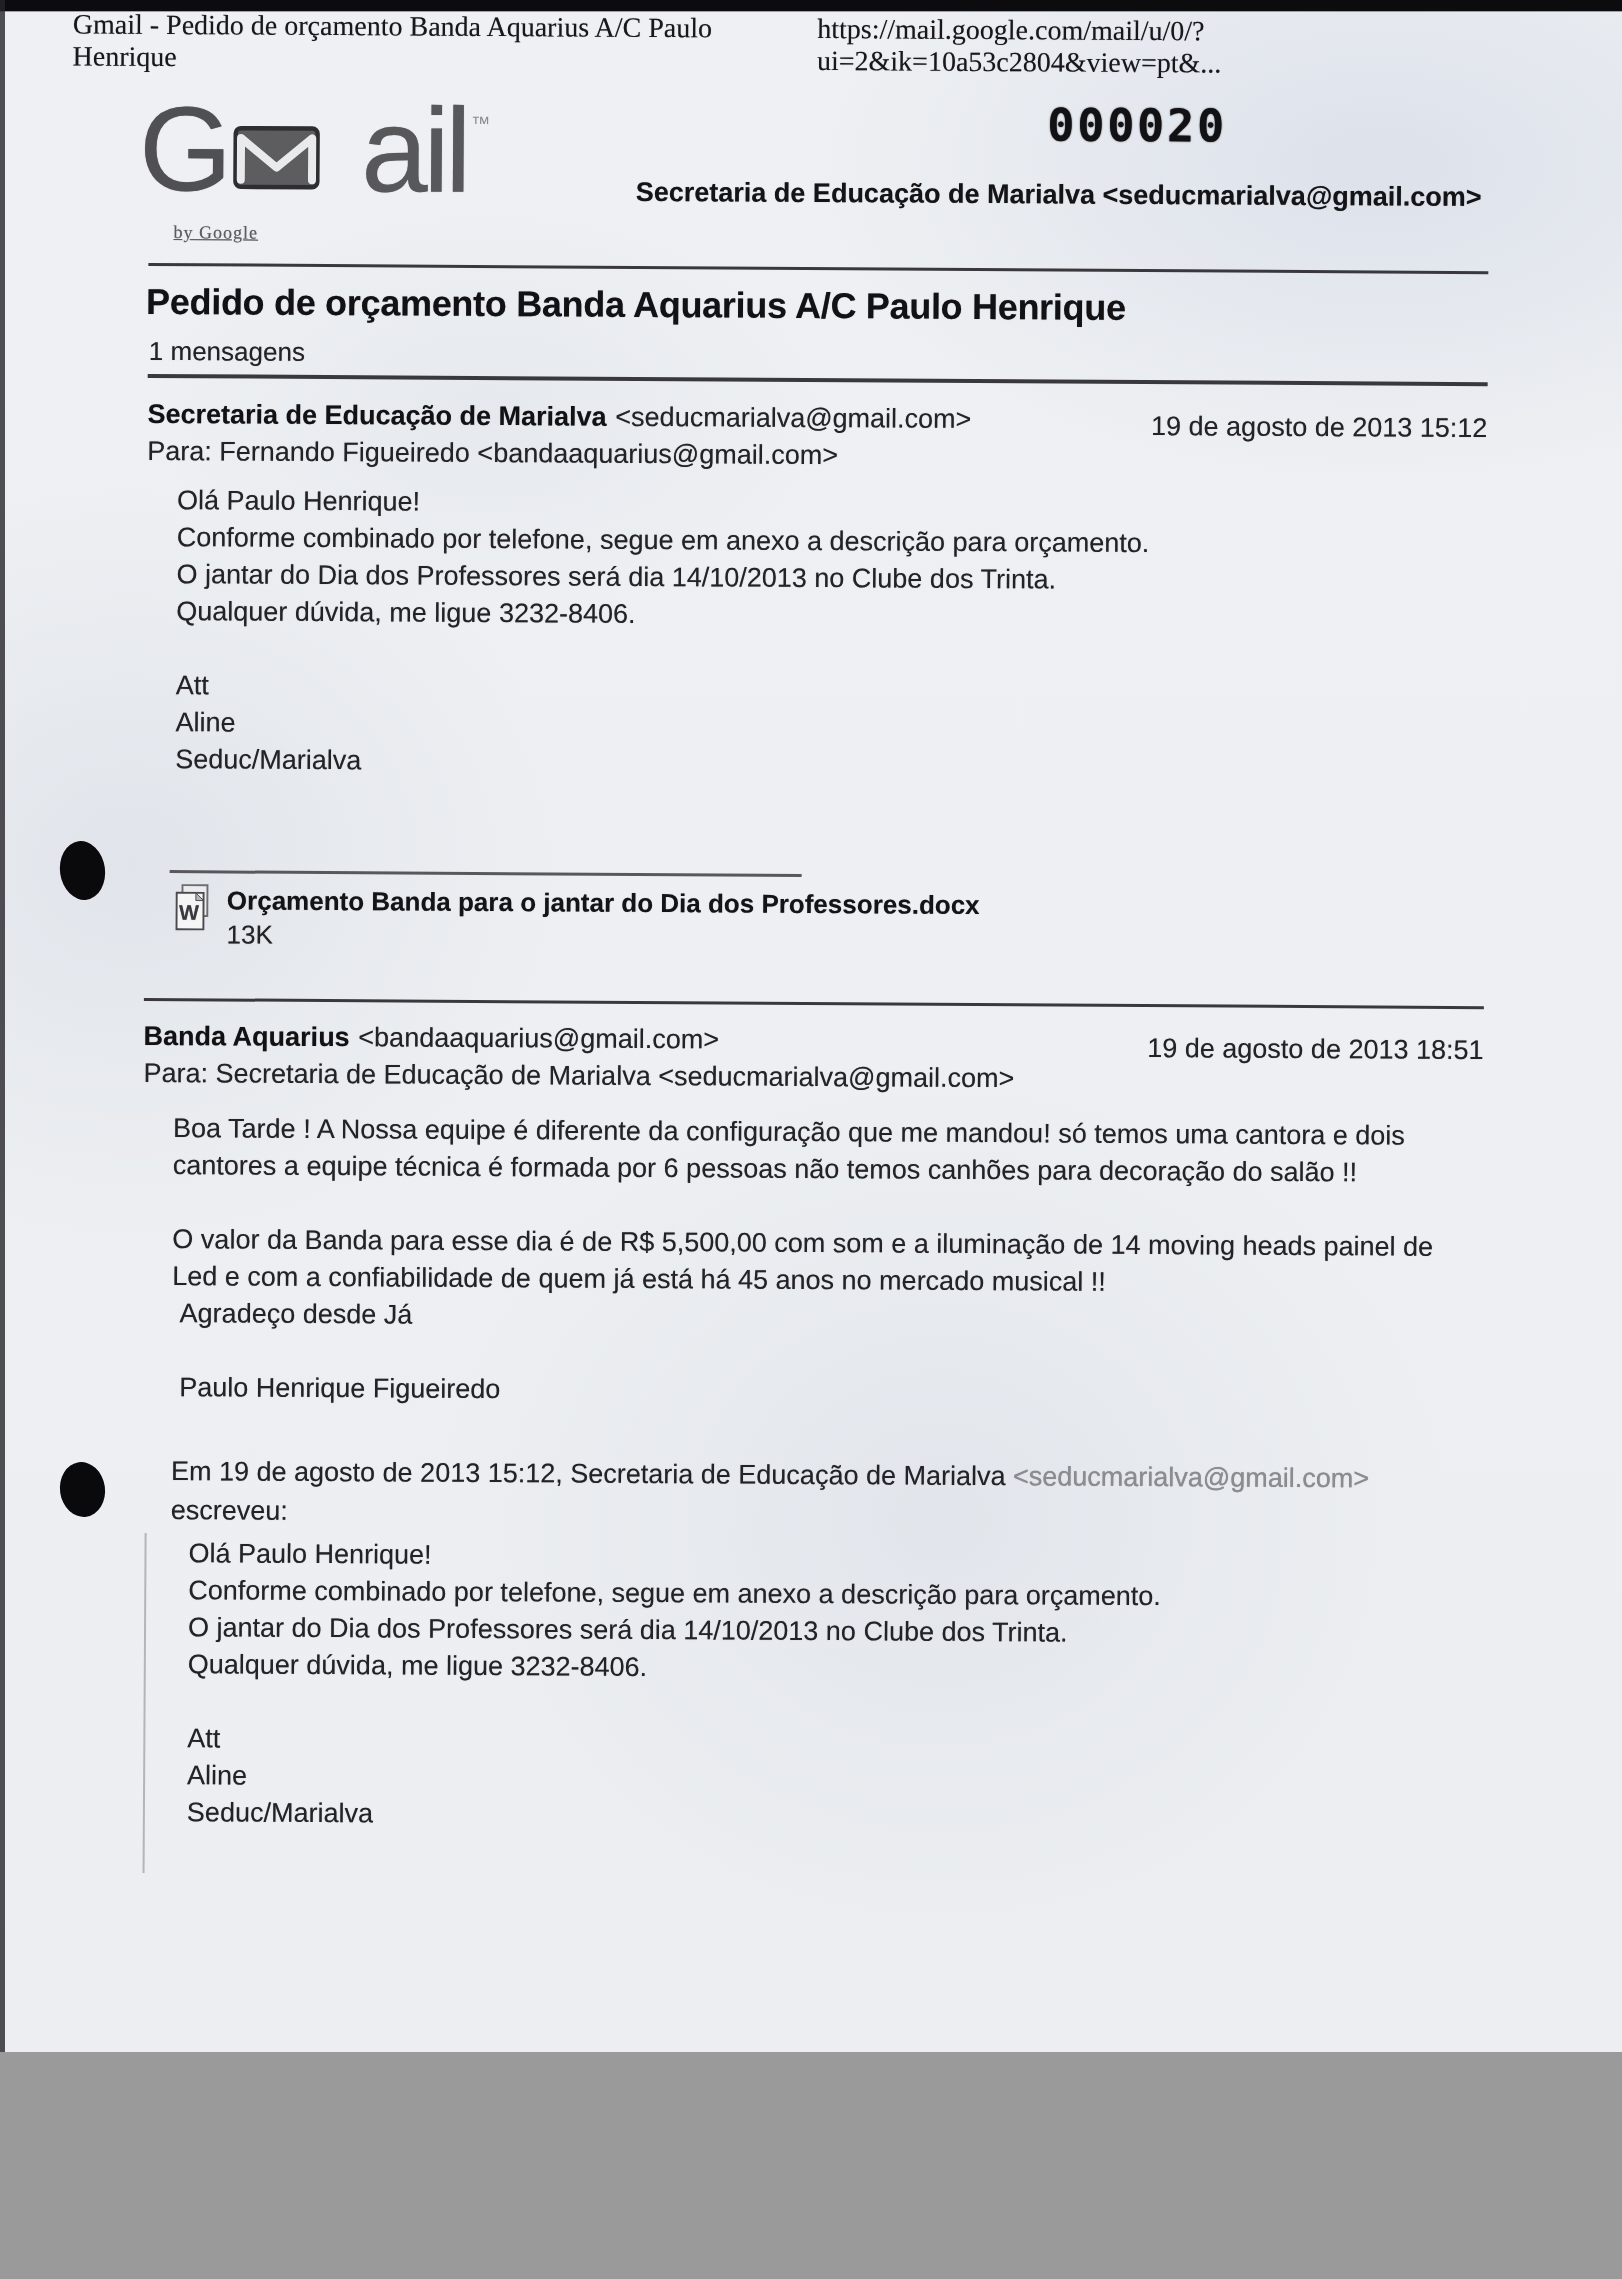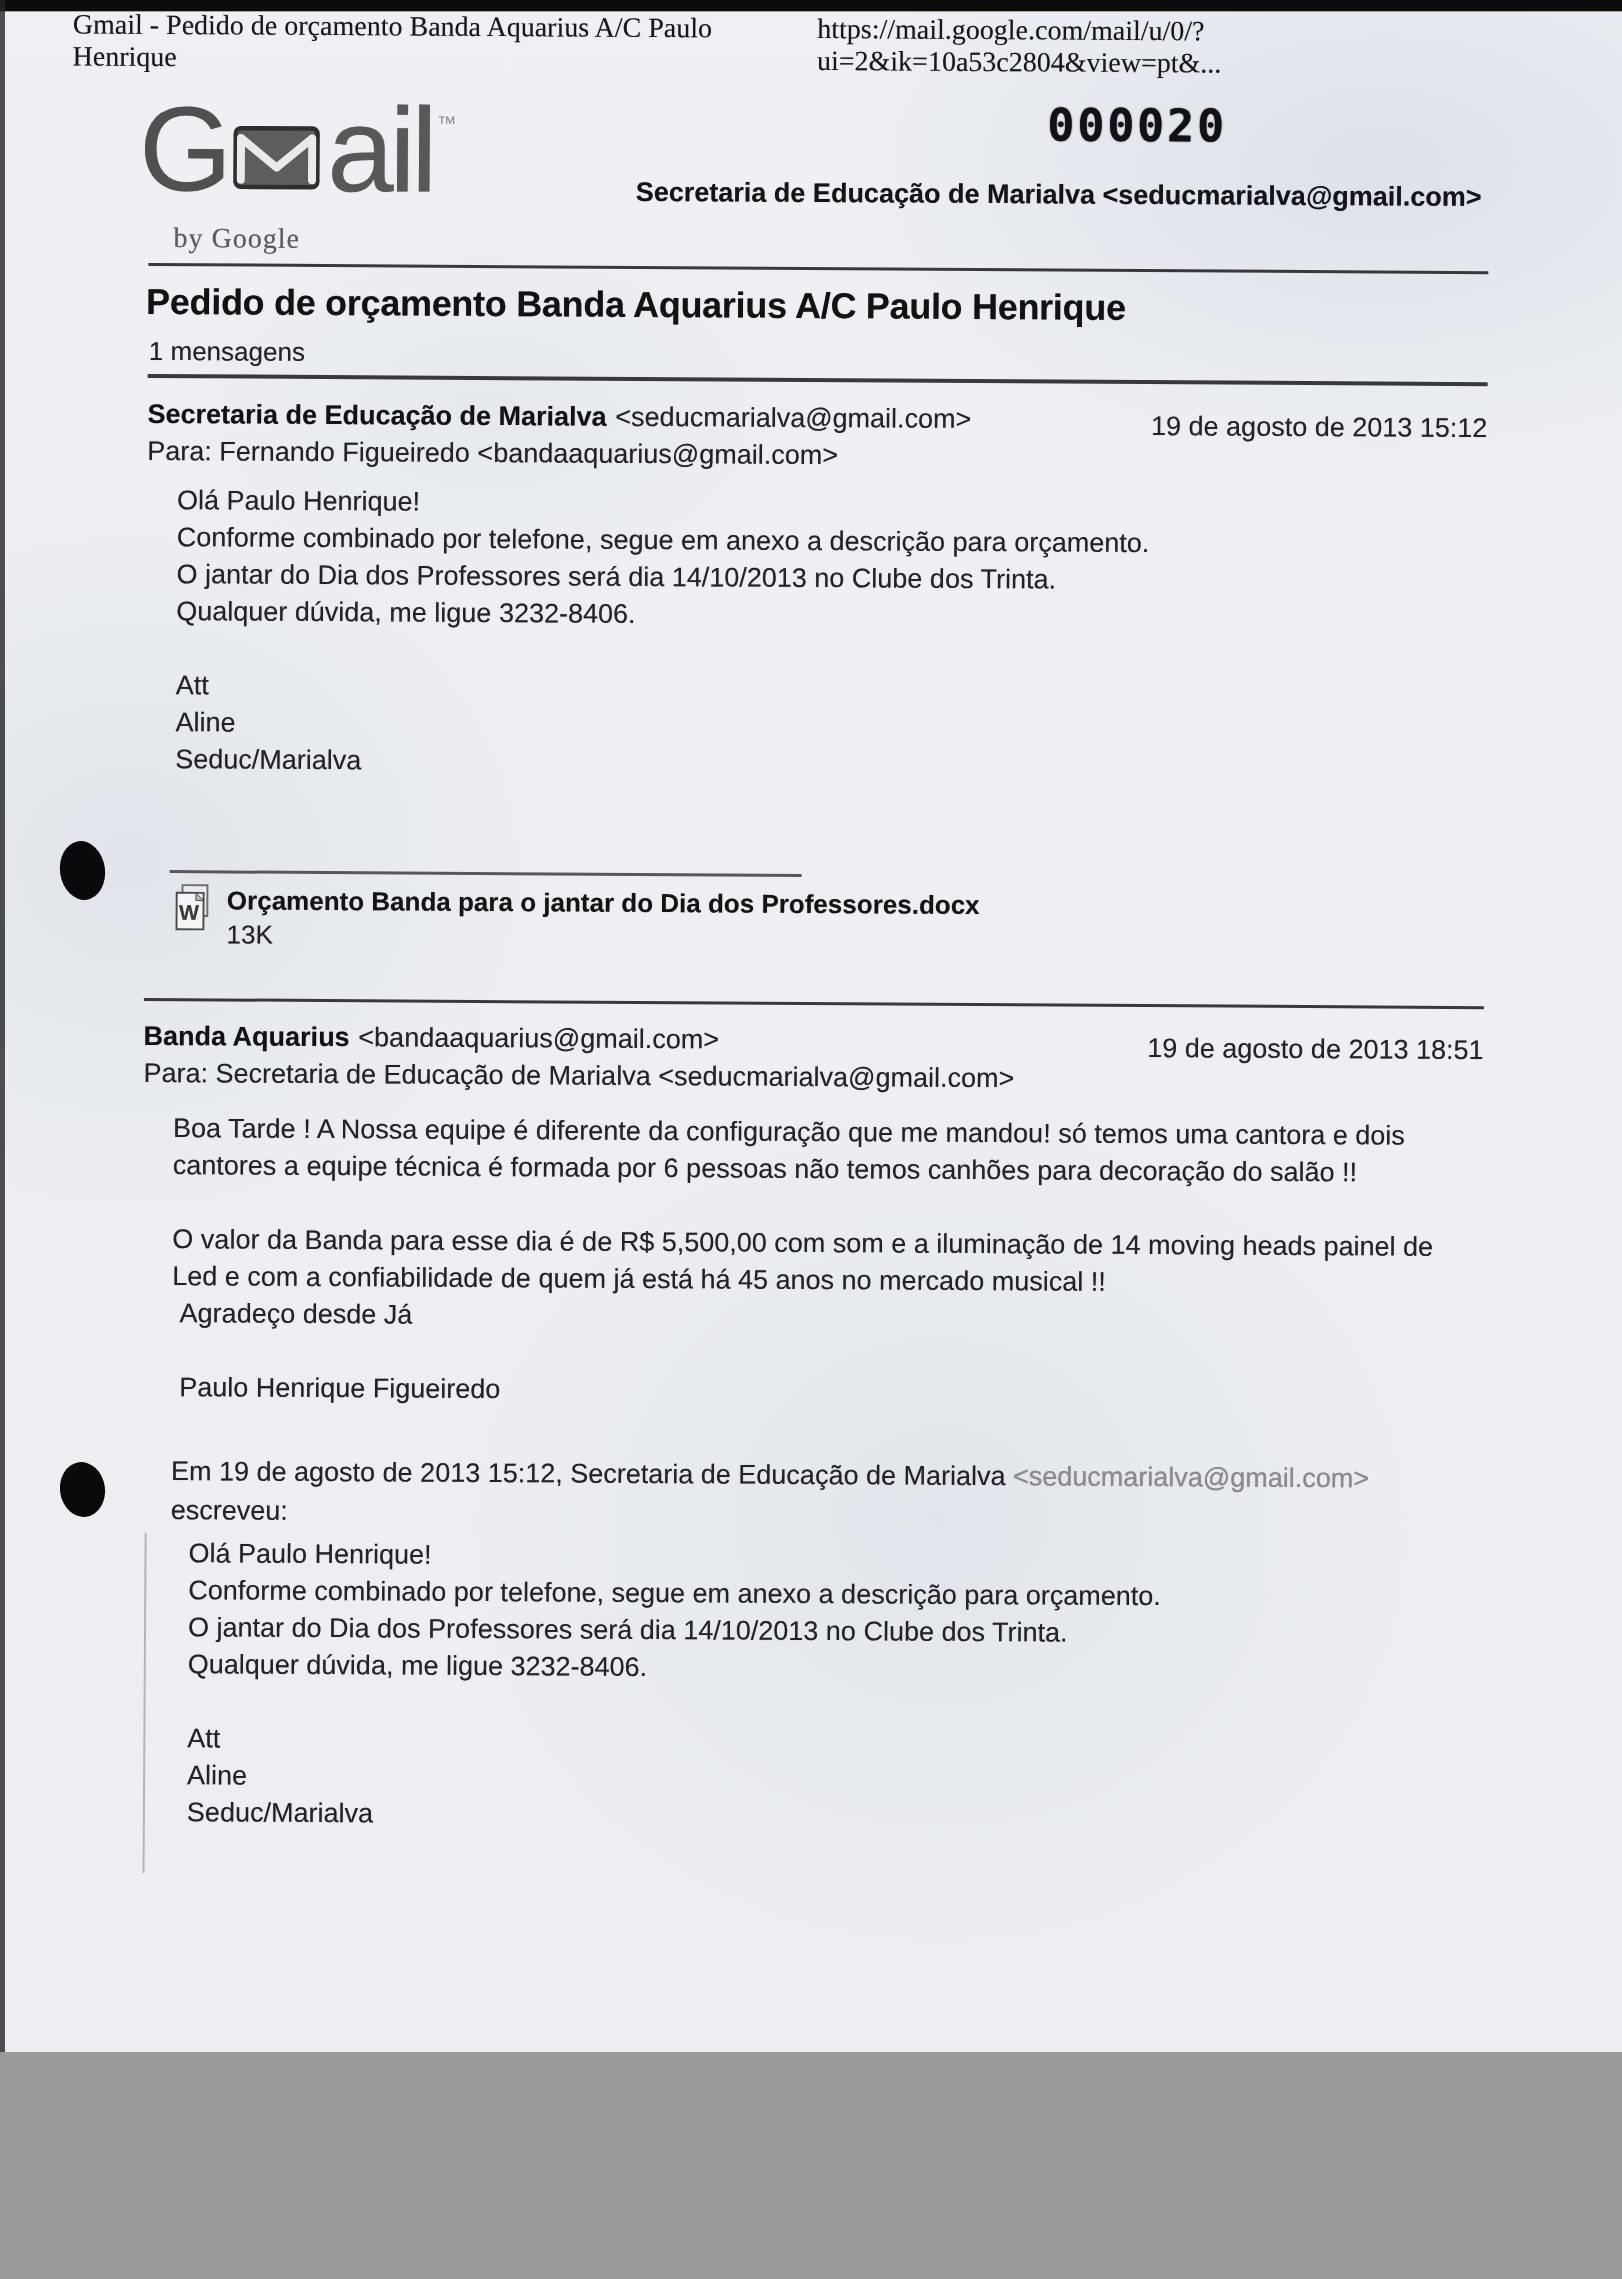--- a/index.html
+++ b/index.html
@@ -17,24 +17,24 @@
        text-shadow:0 0 0.8px rgba(25,25,30,.45);}
   .abs{position:absolute;}
   
   .print-header{left:73px;top:12.6px;right:19.3px;display:flex;justify-content:space-between;
      font-family:"Liberation Serif",serif;font-size:28px;color:#18181c;}
   .footer-page{left:21px;top:2184px;font-family:"Liberation Serif",serif;font-size:34px;}
   .footer-date{right:95px;top:2211px;font-family:"Liberation Serif",serif;font-size:29px;}
   
   .logo{left:140px;top:108px;display:flex;align-items:flex-end;color:#505053;}
   .logo .g{font-size:120px;line-height:.74;letter-spacing:-3.9px;}
-  .logo .ail{font-size:120px;line-height:.74;letter-spacing:-4.8px;color:#58585b;}
+  .logo .ail{font-size:120px;line-height:.74;letter-spacing:-4.8px;color:#58585b;margin-left:34px;}
   .logo .env{margin:0 5.8px 1.9px 3.9px;}
   .logo .tm{font-size:19.3px;color:#8a8a8d;margin:0 0 60px 3.9px;text-shadow:none;}
-  .byline{left:175px;top:226px;font-family:"Liberation Serif",serif;font-size:28px;color:#5c5c60;letter-spacing:1px;}
+  .byline{left:175px;top:226px;font-family:"Liberation Serif",serif;font-size:18px;color:#5c5c60;letter-spacing:1px;text-decoration:underline;}
   
   .stamp{left:1048px;top:97px;font-family:"DejaVu Sans Mono",monospace;font-weight:bold;
      font-size:45px;letter-spacing:2.9px;color:#121215;text-shadow:0 0 1.5px rgba(10,10,10,.9);}
   
   .account{left:637px;top:178px;font-size:27px;font-weight:bold;color:#141417;}
   .hr{position:absolute;background:#39393d;height:2.9px;}
   .hr1{left:150px;top:267px;width:1340px;}
   .hr2{left:150px;top:378px;width:1340px;height:3.9px;}
   .hr-att{left:175px;top:874px;width:632px;height:2.9px;background:#58585c;}
   .hr3{left:150px;top:1002px;width:1340px;}

